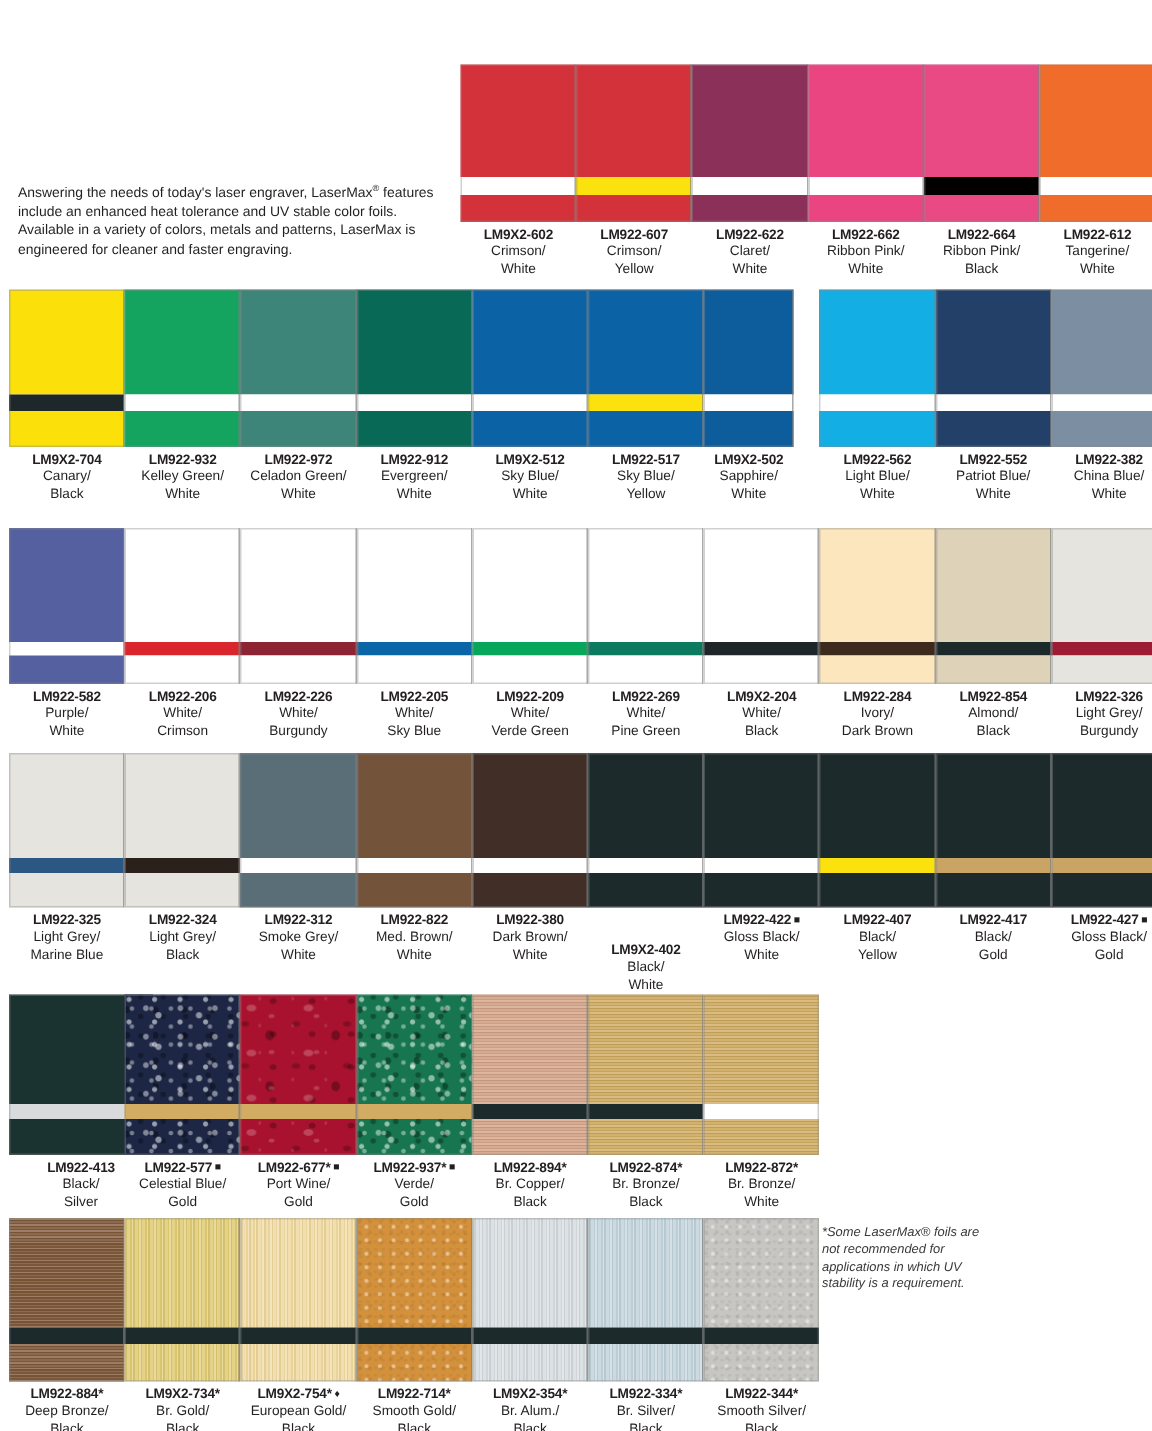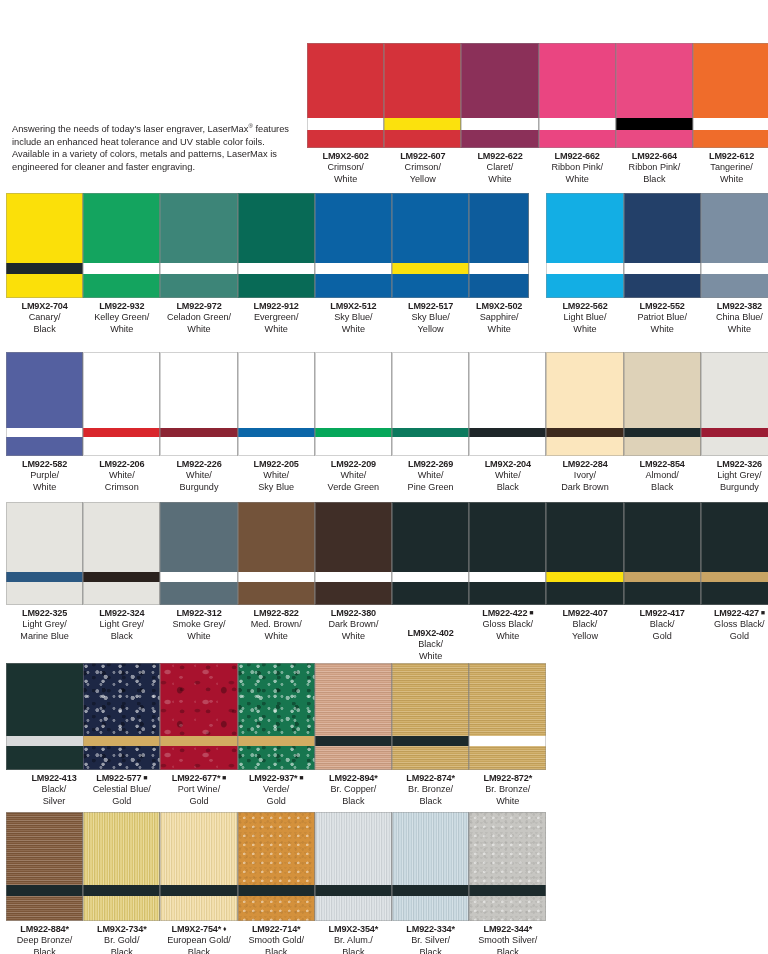--- a/index.html
+++ b/index.html
@@ -106,20 +106,21 @@
 </style>
 </head>
 <body>
 
 <div id="page">
 
   <p class="intro">
     <span>Answering the needs of today's laser engraver, LaserMax</span><sup>®</sup><span> features include an enhanced heat tolerance and UV stable color foils.  Available in a variety of colors, metals and patterns, LaserMax is engineered for cleaner and faster engraving.</span>
   </p>
 
+  <p class="footnote">*Some LaserMax® foils are not recommended for applications in which UV stability is a requirement.</p>
 
   <div id="rows-host">
       <div class="row" style="left: 307px; top: 43px; width: 463.2px; height: 145px;">
         <div class="cell" style="left: 0px; width: 77.2px; height: 145px;">
           <div class="sw-top" style="height: 75px; background-color: rgb(212, 50, 58);"></div>
           <div class="sw-stripe" style="top: 75px; height: 12px; background-color: rgb(255, 255, 255);"></div>
           <div class="sw-bot" style="top: 87px; height: 18px; background-color: rgb(212, 50, 58);"></div>
           <div class="swatch-frame" style="height: 105px;"></div>
           <div class="labels" style="top: 108px;">
             <div class="code">LM9X2-602</div>

